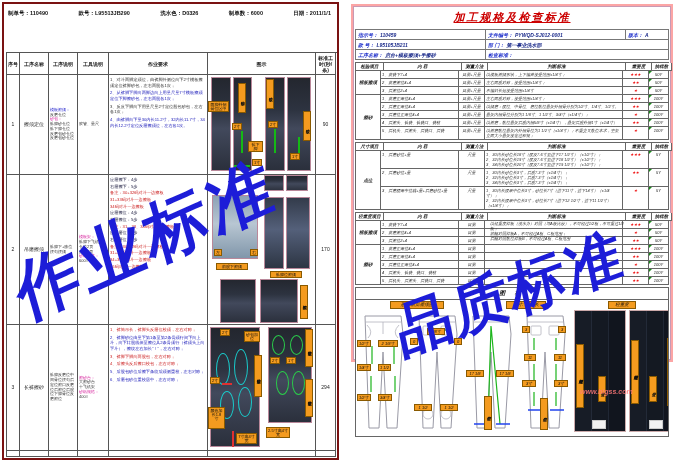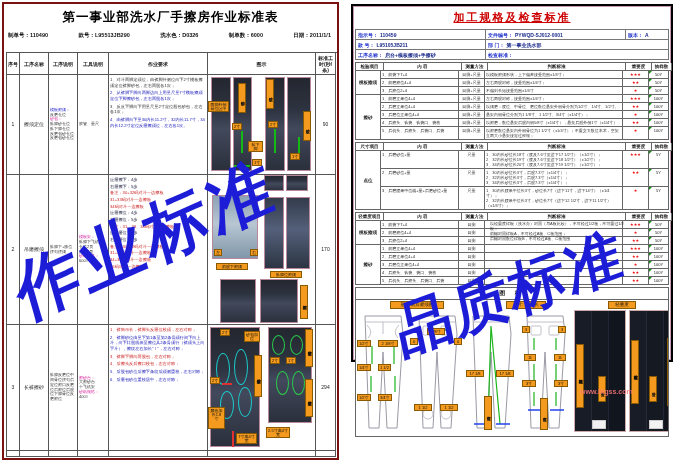--- a/index.html
+++ b/index.html
@@ -1,20 +1,20 @@
 <!DOCTYPE html>
 <html><head>
 <meta charset="utf-8">
 <style>
   html,body{margin:0;padding:0;background:#fff;}
   #canvas{position:relative;width:675px;height:464px;background:#fff;overflow:hidden;
     font-family:"Liberation Sans",sans-serif;color:#222;}
   .page{position:absolute;background:#fff;box-sizing:border-box;}
   #pageL{left:2px;top:2px;width:337px;height:458px;border:2px solid #7a1212;}
-  #pageR{left:351px;top:4px;width:322px;height:358px;border:2px solid #000000;box-shadow:0 0 0 1px #c79ab5 inset;}
+  #pageR{left:351px;top:4px;width:322px;height:358px;border:2px solid #fca5a5;box-shadow:0 0 0 1px #c79ab5 inset;font-style:italic;}
   
   .t35{font-size:3.5px;line-height:1.15;}
   .t4{font-size:4px;line-height:1.2;}
   .t5{font-size:5px;line-height:1.25;}
   .pre{white-space:pre-line;}
   
   .ltitle{text-align:center;font-size:12.5px;font-weight:bold;letter-spacing:1px;padding-top:5px;color:#000;}
   .lhead{display:flex;justify-content:space-between;padding:6px 6px 3px 4px;}
   .lhead .fld{font-size:5.5px;font-weight:bold;color:#111;}
   .ltable{position:absolute;left:2px;top:48px;width:330px;border-top:1px solid #555;border-left:1px solid #555;}
@@ -78,21 +78,20 @@
     font-family:"Liberation Sans",sans-serif;}
   #wmL{left:6px;top:195px;font-size:66px;transform:rotate(-24deg) skewX(-8deg);letter-spacing:4px;}
   #wmR{left:390px;top:255px;font-size:58px;transform:rotate(-20deg) skewX(-8deg);letter-spacing:2px;}
 </style>
 </head>
 <body>
 
 <div id="canvas">
 
   <div class="page" id="pageL">
-    <div class="ltitle">第一事业部洗水厂手擦房作业标准表</div>
 
     <div class="lhead">
       <div class="fld"><span>制单号：</span><span>110490</span></div>
       <div class="fld"><span>款号：</span><span>L95513JB290</span></div>
       <div class="fld"><span>洗水色：</span><span>D0326</span></div>
       <div class="fld"><span>制单数：</span><span>6000</span></div>
       <div class="fld"><span>日期：</span><span>2011/1/1</span></div>
     </div>
 
     <div class="ltable">

